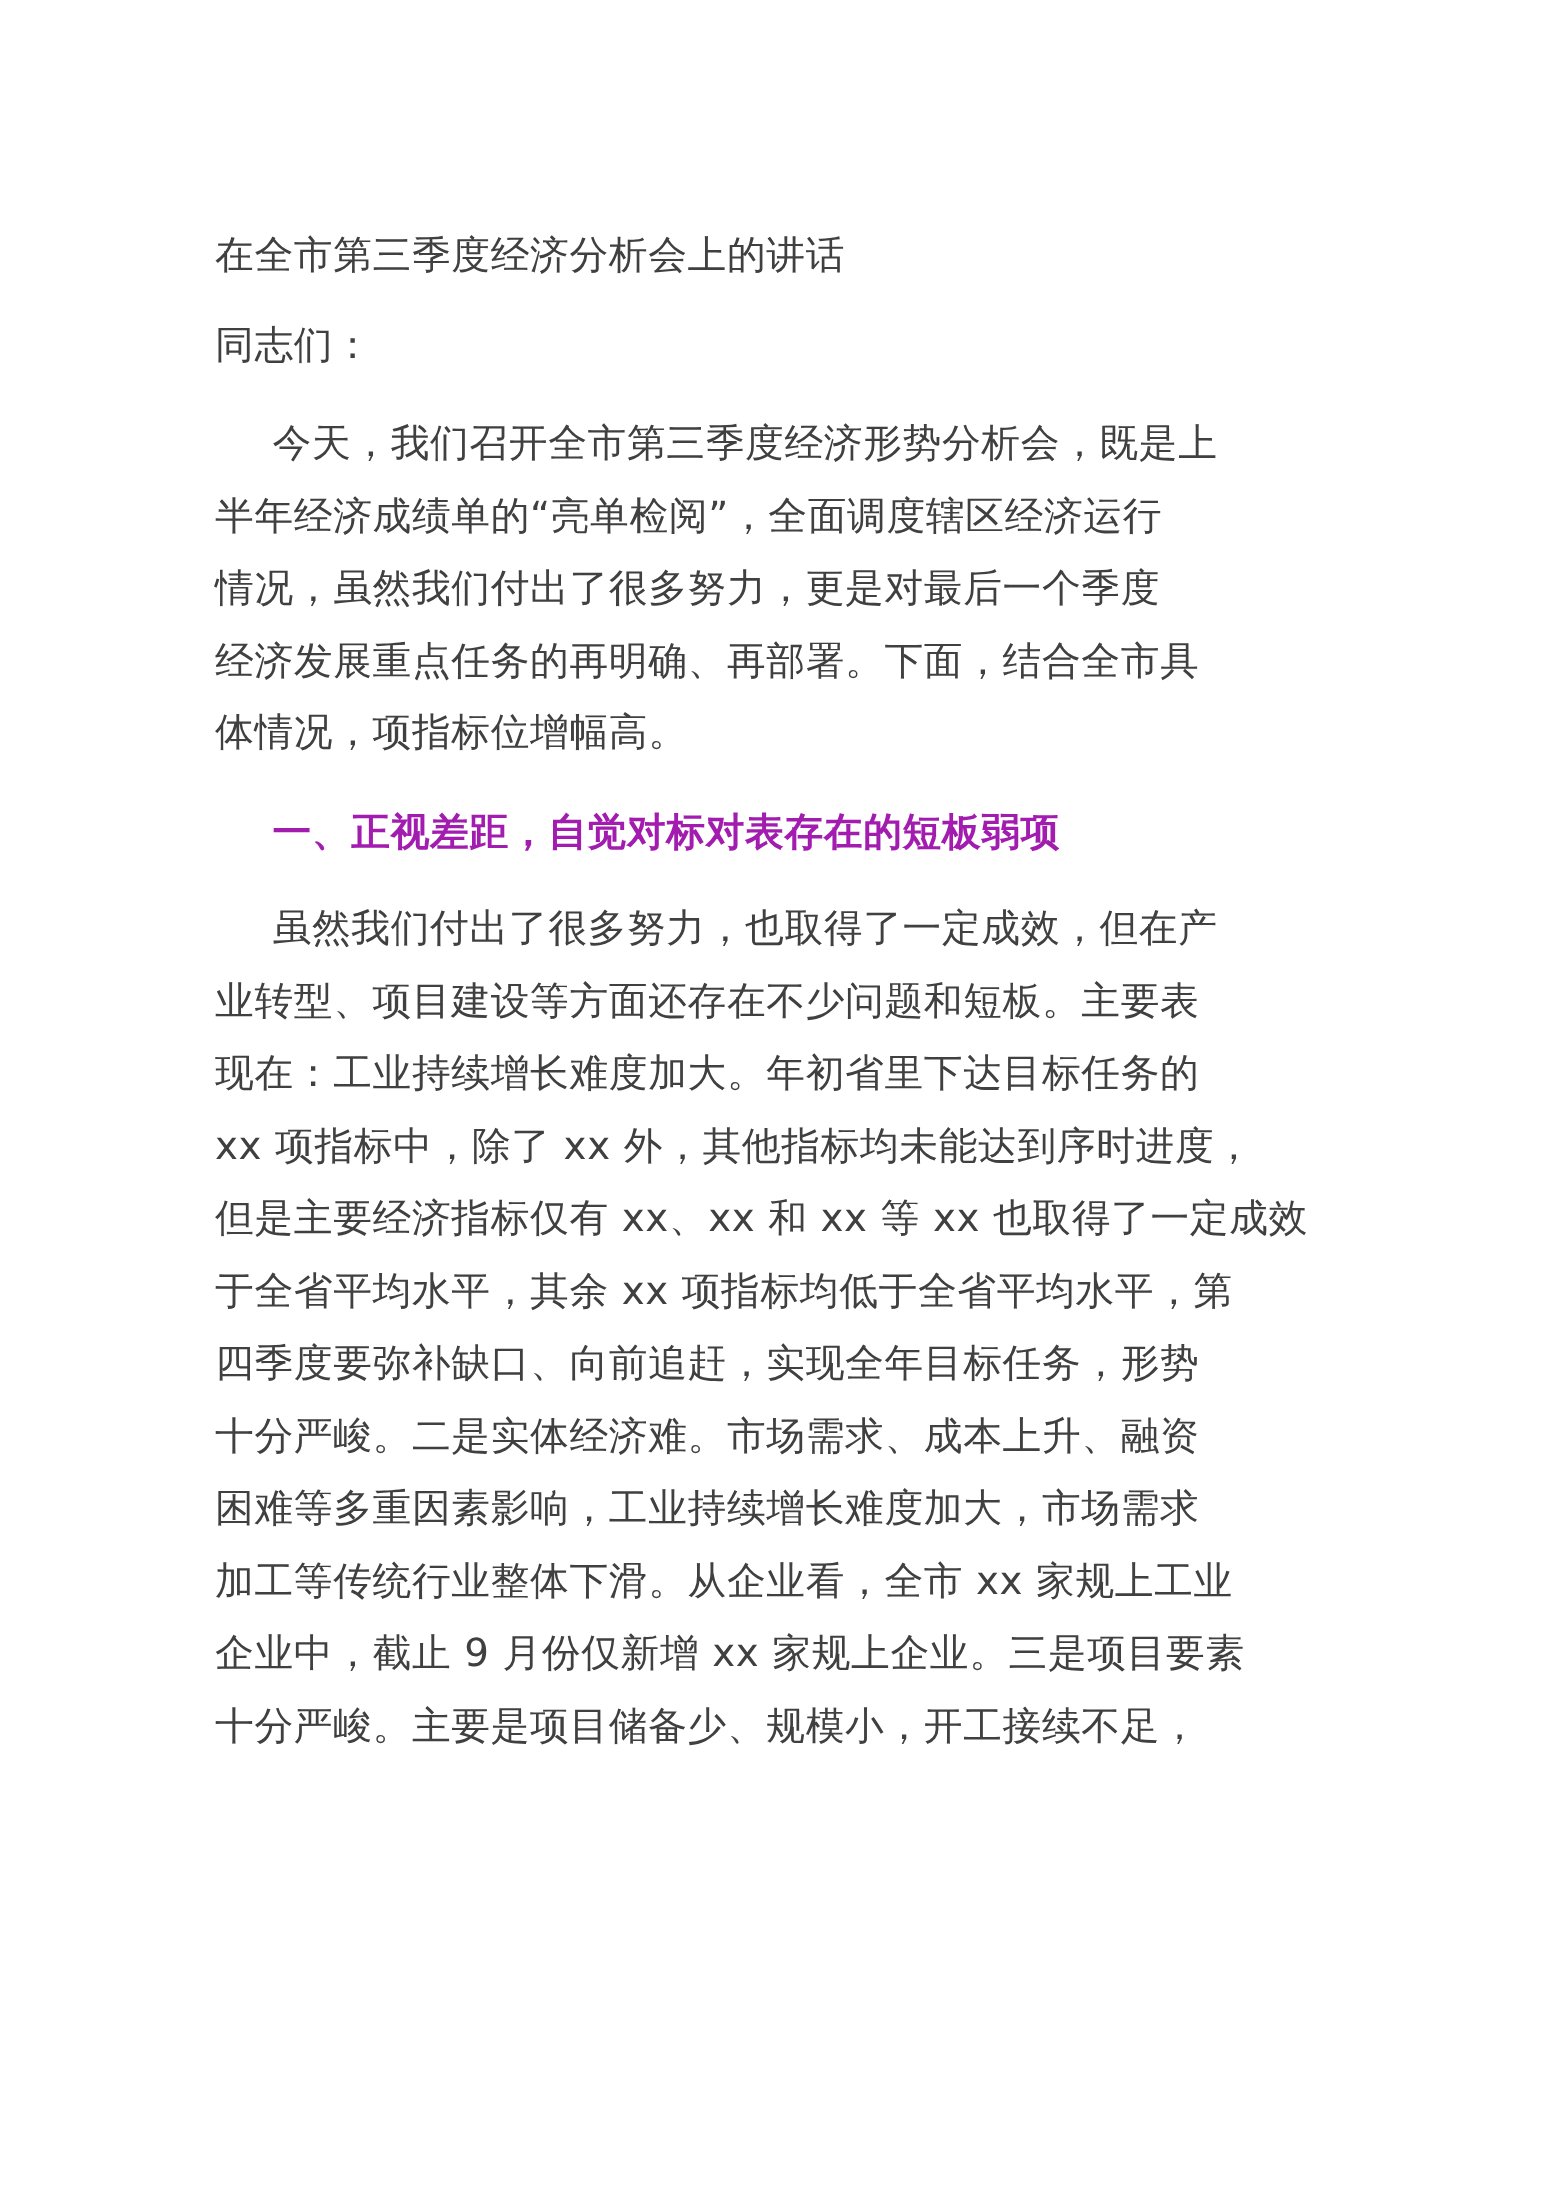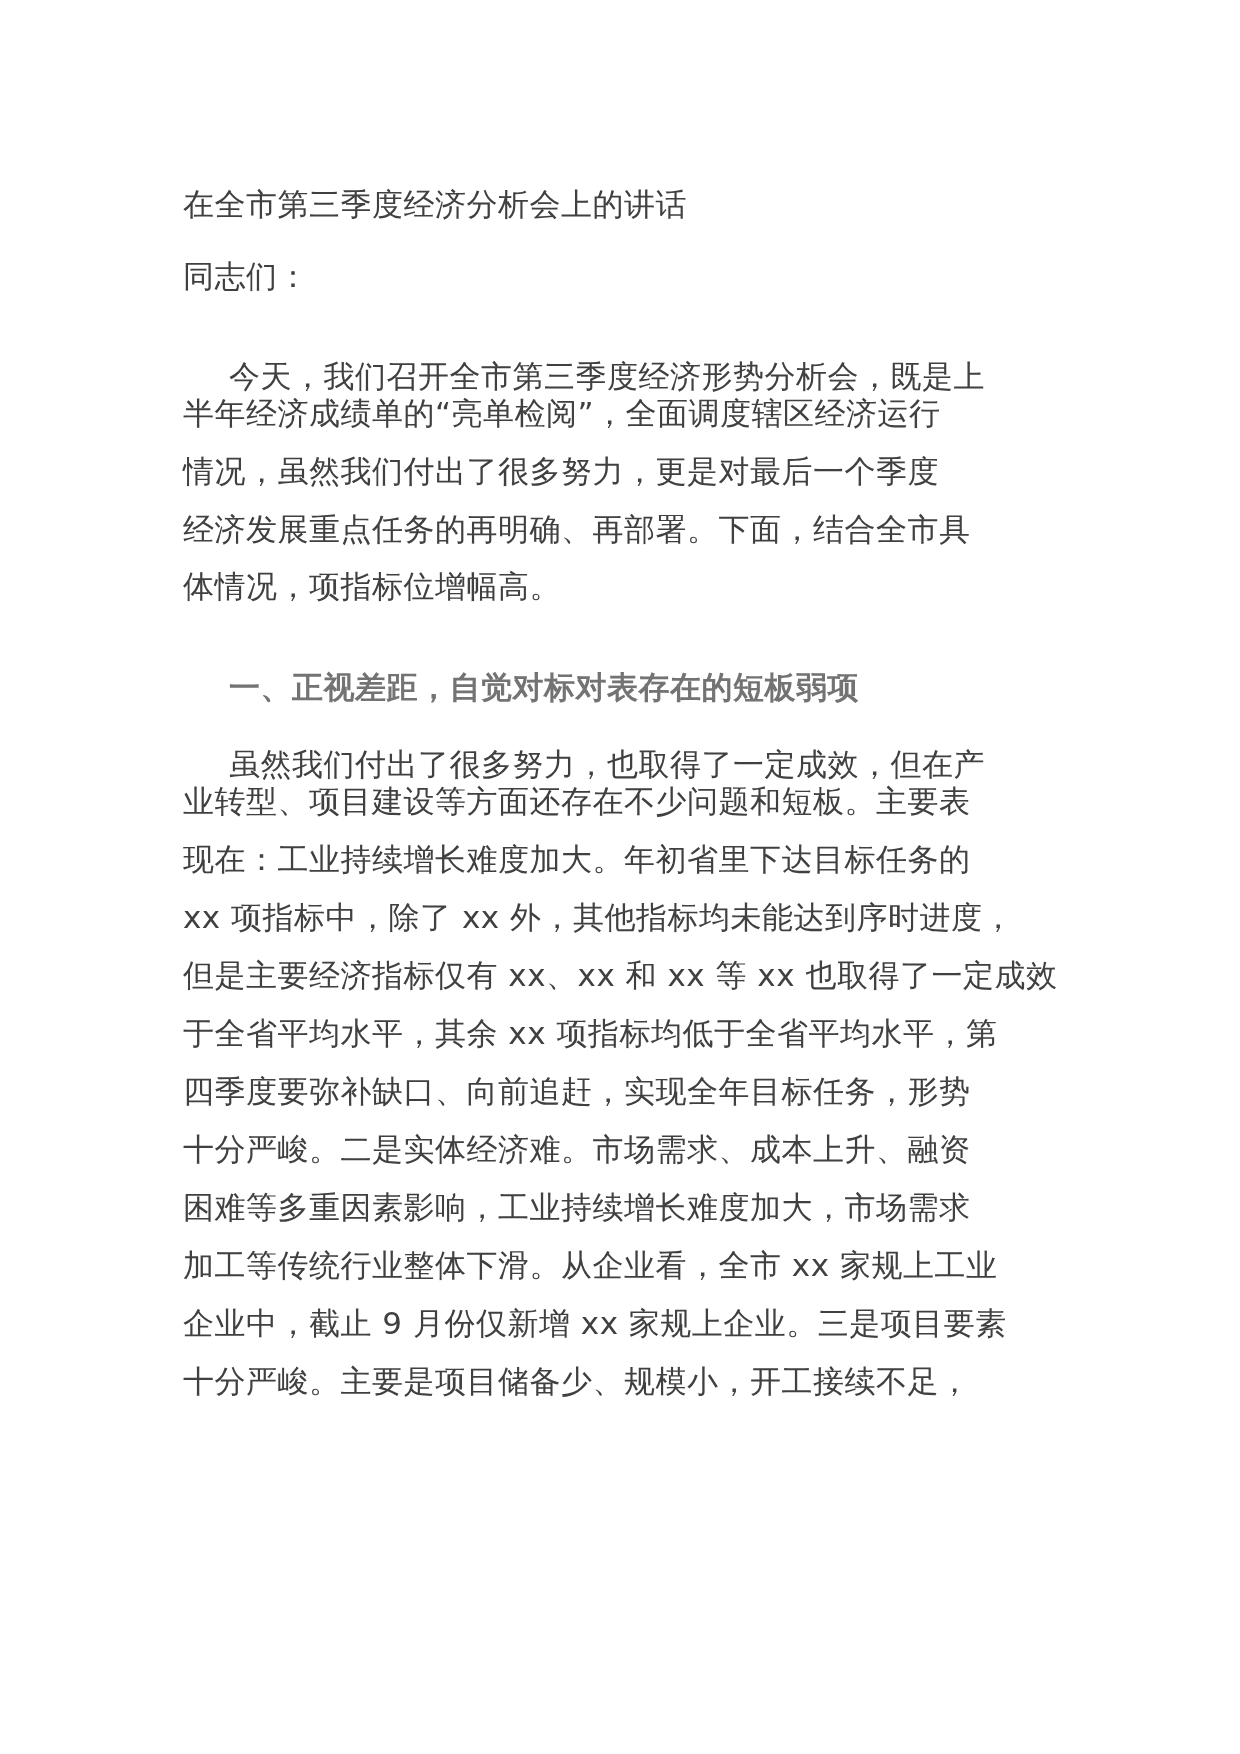--- a/index.html
+++ b/index.html
@@ -1,21 +1,21 @@
 <!DOCTYPE html>
 <html><head>
 <meta charset="utf-8">
 <style>
   html, body { margin: 0; padding: 0; background: #ffffff; }
   body { width: 1240px; height: 1754px; position: relative; overflow: hidden;
          font-family: "DejaVu Sans", "Liberation Sans", sans-serif; color: #404040; }
-  .page { position: absolute; left: 15px; top: 0; width: 1226px; height: 1754px; }
+  .page { position: absolute; left: 4px; top: 0; width: 1226px; height: 1754px; }
   .line { position: absolute; left: 168px; font-size: 31px; line-height: 40px; white-space: nowrap; letter-spacing: 0.5px; }
-  .indent { left: 214px; margin-top: 21px; }
-  .heading { font-weight: bold; color: #737373; }
+  .indent { left: 214px; }
+  .heading { font-weight: bold; color: #a21caf; }
 </style>
 </head>
 <body>
 
 <div class="page">
   <div class="line" style="top:184px">在全市第三季度经济分析会上的讲话</div>
   <div class="line" style="top:256px">同志们：</div>
 
   <div>
     <div class="line indent" style="top:335px">今天，我们召开全市第三季度经济形势分析会，既是上</div>

